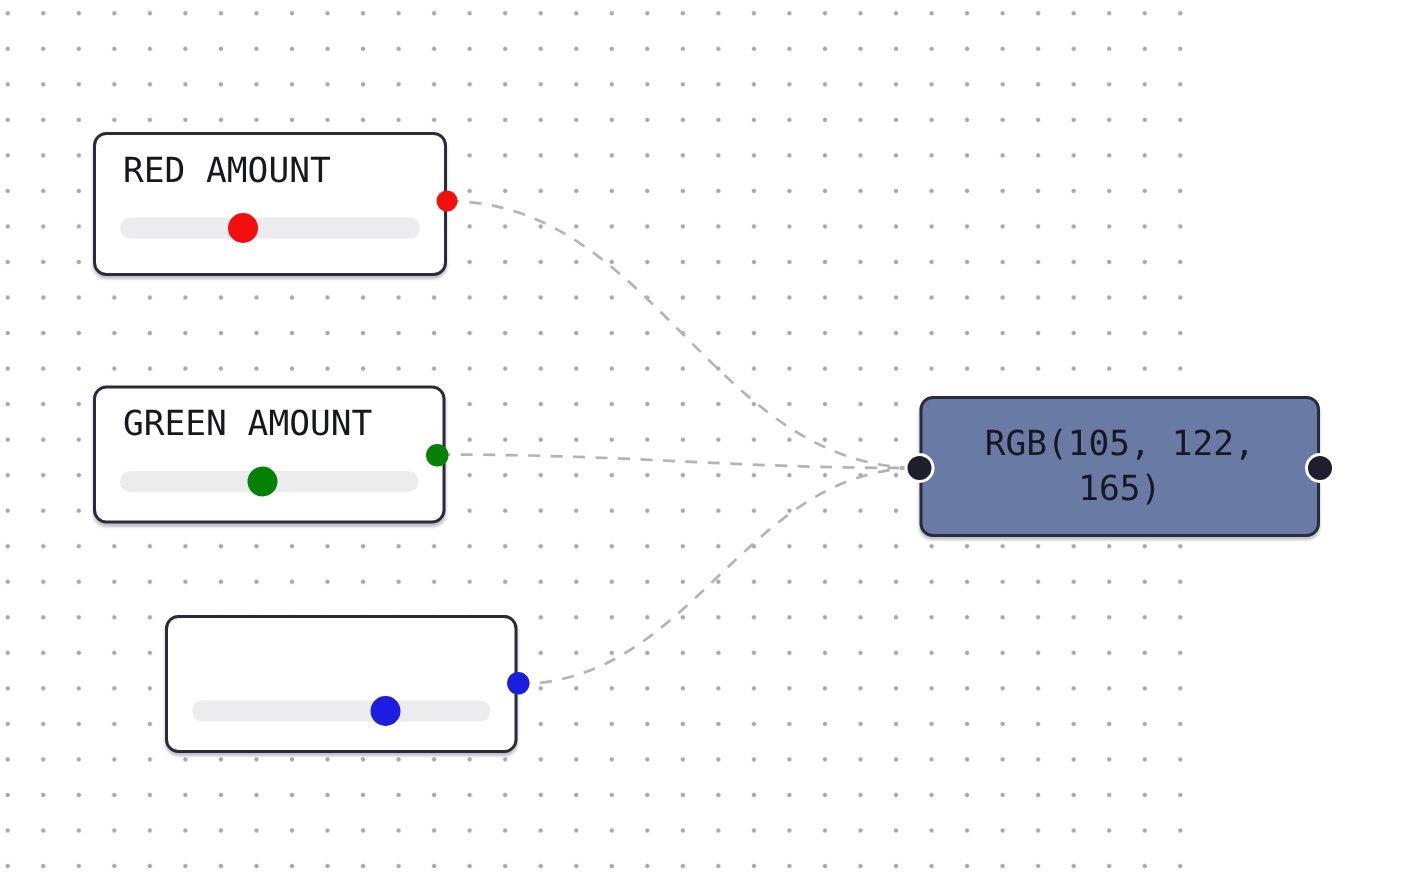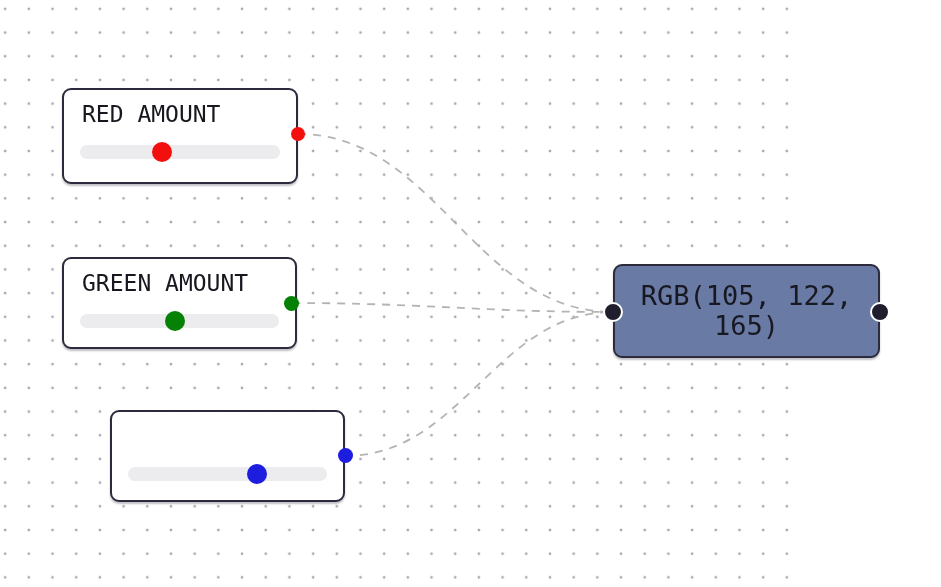--- a/index.html
+++ b/index.html
@@ -67,21 +67,21 @@
     box-sizing: border-box;
     width: 20px; height: 20px;
     border: 2px solid #ffffff;
   }
   .rgb-node {
     display: flex;
     align-items: center;
     justify-content: center;
   }
   .rgb-label {
-    font-size: 27px;
+    font-size: 23px;
     line-height: 30px;
     text-align: center;
     padding: 0 18px;
   }
 </style>
 </head>
 <body>
 
 <div class="canvas">
 

